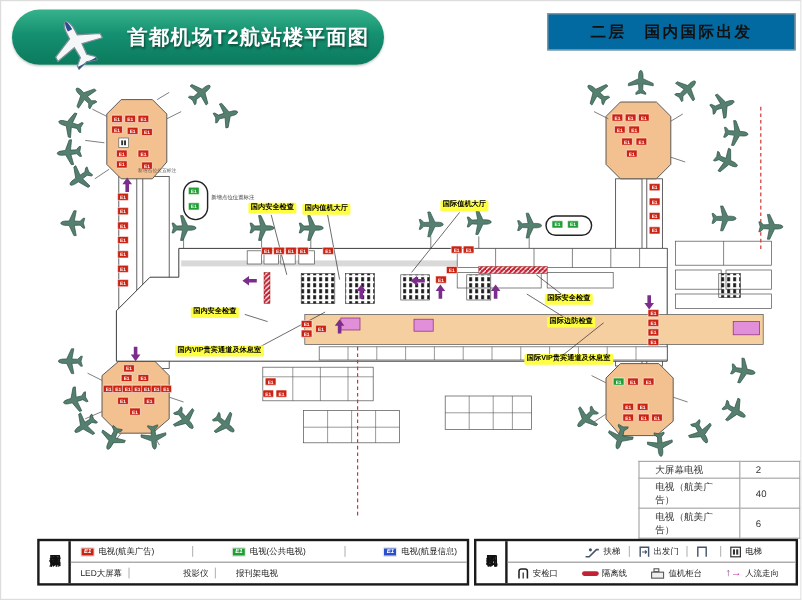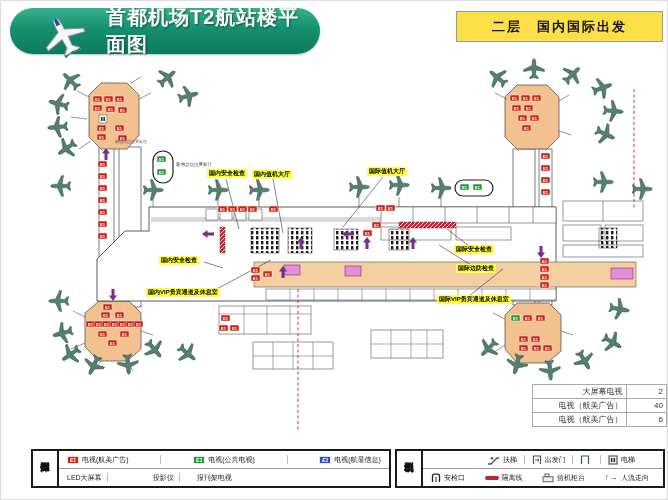--- a/index.html
+++ b/index.html
@@ -4,39 +4,39 @@
 <style>
   html,body{margin:0;padding:0;background:#fff;}
   #page{position:relative;width:668px;height:500px;background:#fff;border:1px solid #ddd;box-sizing:border-box;
         font-family:"Liberation Sans",sans-serif;overflow:hidden;}
 
   
   #banner{position:absolute;left:9px;top:7px;width:310px;height:46px;border-radius:26px;
           background:linear-gradient(180deg,#36b28c 0%,#149070 45%,#0c7a5d 100%);
           box-shadow:0 1px 2px rgba(0,0,0,.25);display:flex;align-items:center;}
   #banner .title{position:absolute;left:96px;top:0;height:100%;display:flex;align-items:center;
-          color:#fff;font-size:20px;font-weight:bold;letter-spacing:1px;text-shadow:1px 1px 2px rgba(0,0,0,.45);}
+          color:#fff;font-size:17px;font-weight:bold;letter-spacing:1px;text-shadow:1px 1px 2px rgba(0,0,0,.45);}
   #banner svg{position:absolute;left:4px;top:-4px;}
 
   
-  #floorbox{position:absolute;left:455px;top:10px;width:205px;height:29px;background:#fde047;border:1px solid #999;
+  #floorbox{position:absolute;left:455px;top:10px;width:205px;height:29px;background:#0369a1;border:1px solid #999;
           display:flex;align-items:center;justify-content:center;font-size:13px;font-weight:bold;color:#111;letter-spacing:2px;}
 
   
   #map-svg{position:absolute;left:0;top:55px;z-index:1;}
 
   
   .ann{position:absolute;background:#ffff42;color:#000;font-size:6px;font-weight:bold;line-height:9px;
        padding:0 2px;white-space:nowrap;z-index:5;border-radius:1px;}
   .note{position:absolute;font-size:4.5px;color:#333;white-space:nowrap;z-index:5;}
   .note.small{font-size:4px;white-space:normal;width:38px;line-height:5px;color:#555;}
 
   
   .stats{position:absolute;left:531px;top:383px;border-collapse:collapse;background:#fff;z-index:6;}
-  .stats td{border:1px solid #a9a9a9;font-size:8px;color:#333;text-align:right;padding:1px 3px;height:11px;}
+  .stats td{border:1px solid #a9a9a9;font-size:8px;color:#333;text-align:left;padding:1px 13px;height:11px;}
   .stats td.l{width:88px;} .stats td.v{width:34px;}
 
   
   .lg{position:absolute;top:448px;height:39px;border:2px solid #1a1a1a;display:flex;background:#fff;box-sizing:border-box;z-index:6;}
   #lg-media{left:30px;width:360px;} #lg-airport{left:394px;width:270px;}
   .lg-title{width:24px;border-right:2px solid #1a1a1a;display:flex;align-items:center;justify-content:center;
        font-weight:bold;font-size:9.5px;color:#111;}
   .lg-title span{writing-mode:vertical-lr;text-orientation:upright;height:28px;line-height:12px;display:block;}
   .lg-rows{flex:1;display:flex;flex-direction:column;}
   .lg-row{flex:1;display:flex;align-items:center;padding:0 8px;}

